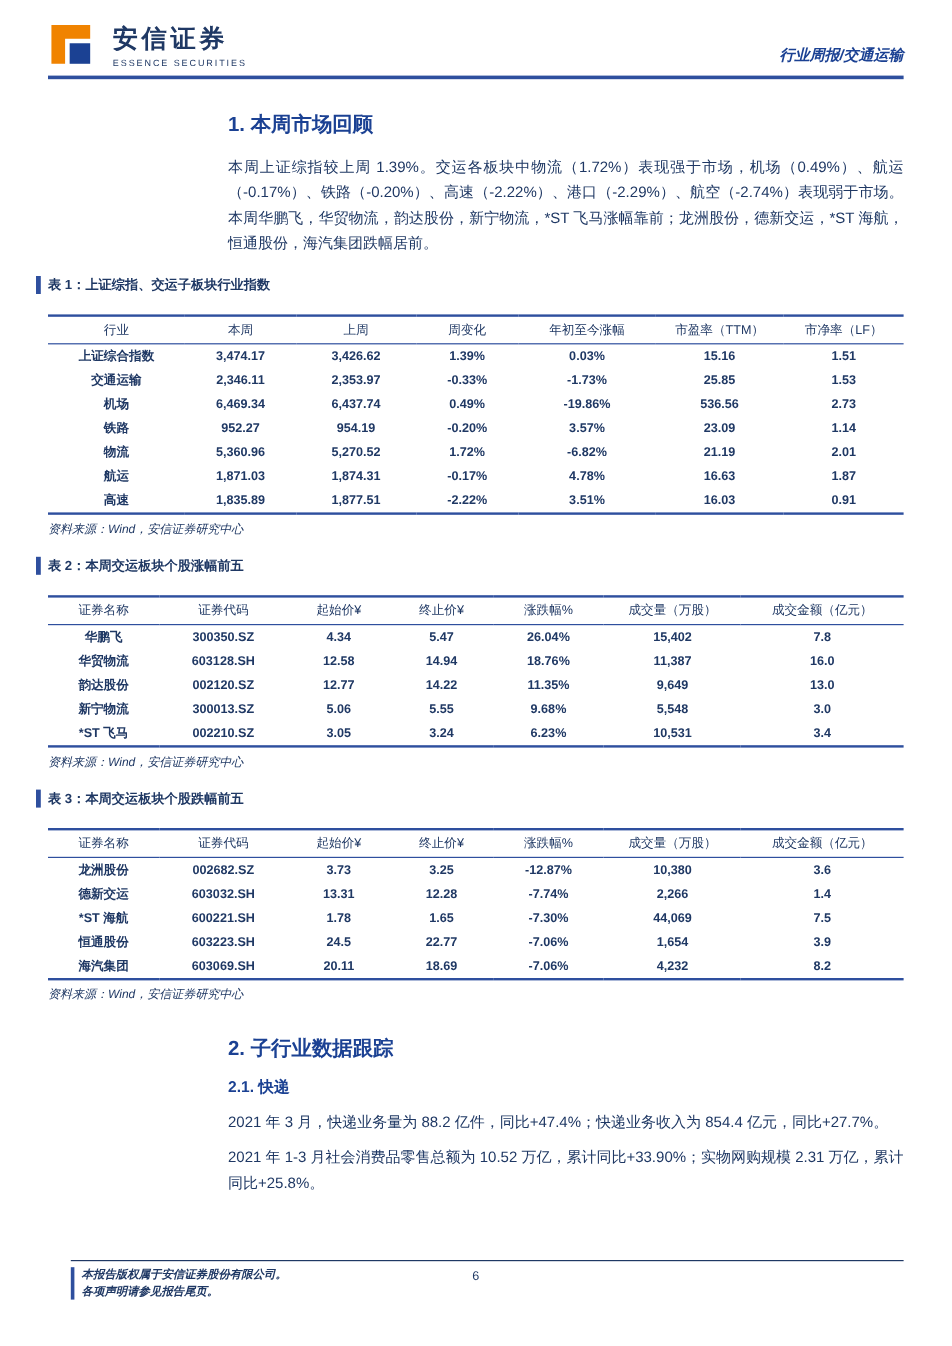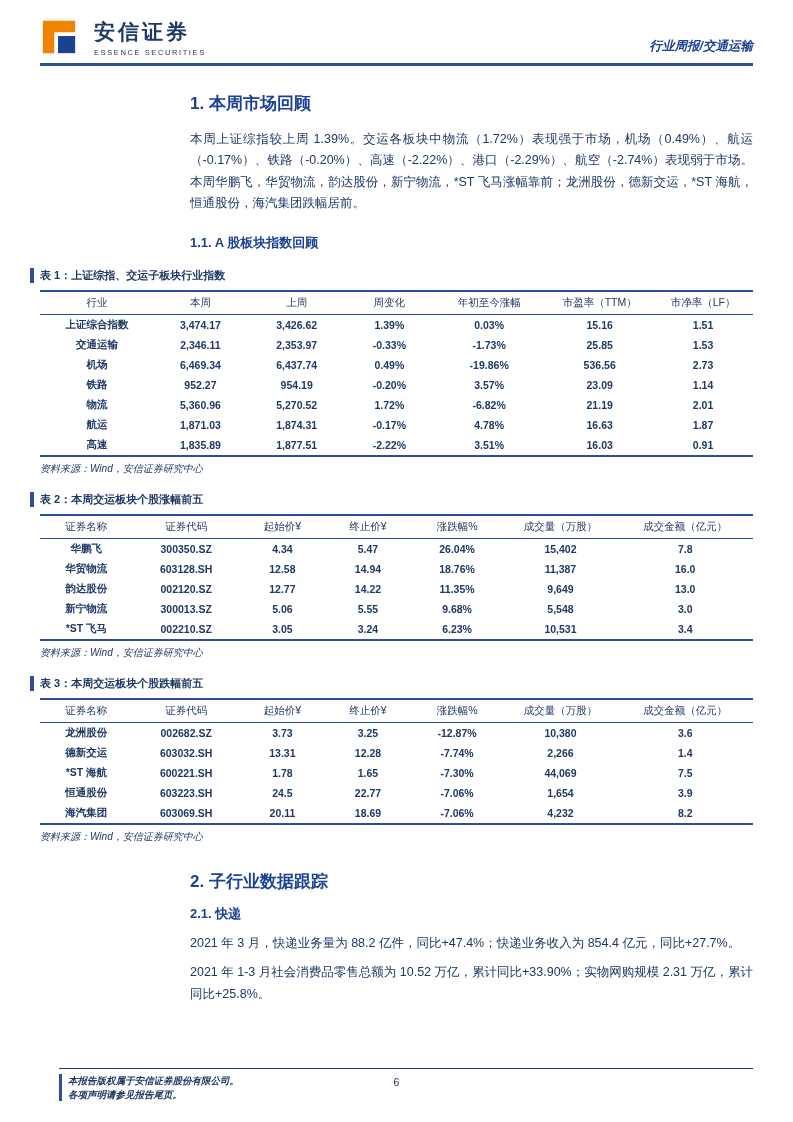--- a/index.html
+++ b/index.html
@@ -20,32 +20,32 @@
   
   .sec-title   { font-size:17px;   font-weight:bold; color:var(--head-blue,#1b4193); margin:26px 0 0 150px; }
   .subsec-title{ font-size:13px;   font-weight:bold; color:var(--head-blue,#1b4193); margin:20px 0 0 150px; }
   .body-text   { font-size:12.5px; line-height:1.7; text-align:justify; margin:14px 0 0 150px; color:var(--navy,#1f3864); }
   
   .table-block { margin-top:16px; }
   .tbl-caption {
     font-size:11px; font-weight:bold; color:var(--navy,#1f3864);
     border-left:4px solid var(--line-blue,#2e4f9e); padding-left:6px; margin-left:-10px;
   }
-  table { width:100%; border-collapse:collapse; table-layout:fixed; margin-top:7px; }
+  table { width:100%; border-collapse:collapse; table-layout:fixed; margin-top:17px; }
   thead tr { border-top:2px solid var(--line-blue,#2e4f9e); border-bottom:1px solid var(--line-blue,#2e4f9e); }
   tbody tr:last-child { border-bottom:2px solid var(--line-blue,#2e4f9e); }
   th { font-size:10.5px; font-weight:normal; color:var(--navy,#1f3864); padding:4px 2px; text-align:center; white-space:nowrap; overflow:hidden; }
   td { font-size:10.5px; font-weight:bold;   color:var(--navy,#1f3864); padding:3px 2px; text-align:center; white-space:nowrap; overflow:hidden; }
   .t1  th:nth-child(1){width:16%} .t1 th:nth-child(2){width:13%} .t1 th:nth-child(3){width:14%}
   .t1  th:nth-child(4){width:12%} .t1 th:nth-child(5){width:16%} .t1 th:nth-child(6){width:15%} .t1 th:nth-child(7){width:14%}
   .t23 th:nth-child(1){width:13%} .t23 th:nth-child(2){width:15%} .t23 th:nth-child(3){width:12%}
   .t23 th:nth-child(4){width:12%} .t23 th:nth-child(5){width:13%} .t23 th:nth-child(6){width:16%} .t23 th:nth-child(7){width:19%}
   .tbl-source { font-size:10px; font-style:italic; color:var(--navy,#1f3864); margin-top:5px; }
   
-  footer { position:absolute; left:40px; right:40px; bottom:20px;padding-left:19px; }
+  footer { position:absolute; left:40px; right:40px; bottom:38px;padding-left:19px; }
   .footer-rule { height:1px; background:var(--navy,#1f3864); margin-bottom:5px; }
   .footer-left { display:flex; gap:6px; }
   .footer-bar  { width:3px; height:27px; background:var(--line-blue,#2e4f9e); flex:0 0 3px; }
   .footer-text div { font-size:9.5px; font-weight:bold; font-style:italic; line-height:14px; color:var(--navy,#1f3864); }
   .page-num { position:absolute; top:8px; left:50%; transform:translateX(-50%); font-size:10.5px; color:var(--navy,#1f3864); }
 </style>
 </head>
 <body>
 
 <div class="page">
@@ -63,21 +63,20 @@
     </div>
     <div class="report-tag">行业周报/交通运输</div>
   </header>
   <div class="header-rule"></div>
 
   <main>
 
     <h1 class="sec-title">1. 本周市场回顾</h1>
     <p class="body-text">本周上证综指较上周 1.39%。交运各板块中物流（1.72%）表现强于市场，机场（0.49%）、航运（-0.17%）、铁路（-0.20%）、高速（-2.22%）、港口（-2.29%）、航空（-2.74%）表现弱于市场。本周华鹏飞，华贸物流，韵达股份，新宁物流，*ST 飞马涨幅靠前；龙洲股份，德新交运，*ST 海航，恒通股份，海汽集团跌幅居前。</p>
 
-    <h2 class="subsec-title">1.1. A 股板块指数回顾</h2>
 
     <div class="table-block">
       <div class="tbl-caption">表 1：上证综指、交运子板块行业指数</div>
       <table class="t1">
           <thead>
             <tr>
               <th>行业</th>
               <th>本周</th>
               <th>上周</th>
               <th>周变化</th>

